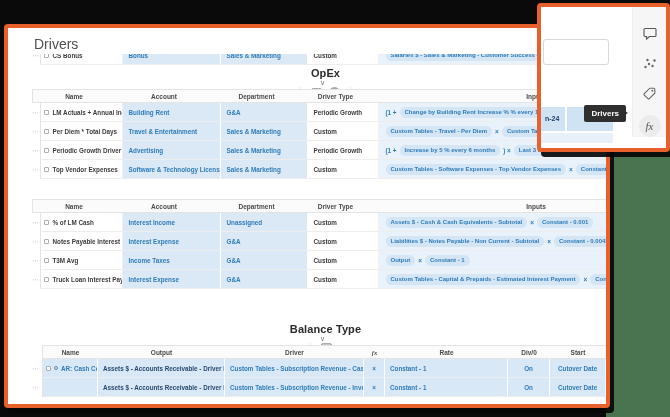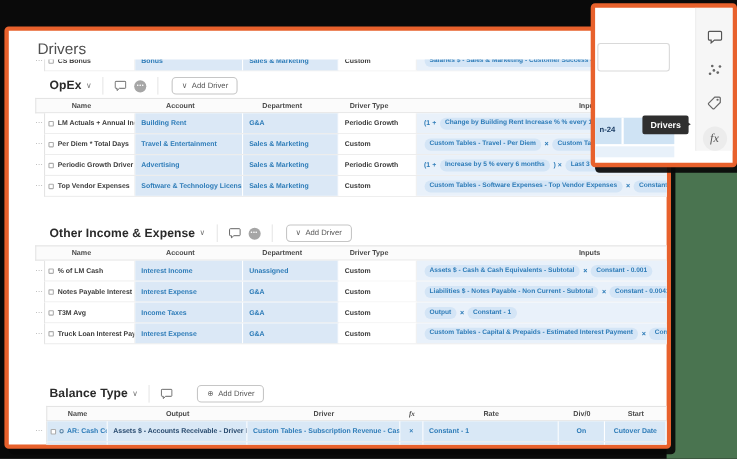--- a/index.html
+++ b/index.html
@@ -10,21 +10,21 @@
   
   .window { position:absolute; left:4px; top:24px; width:606px; height:384px;
             background:#fff; border:4px solid #e8612c; border-radius:4px;
             box-shadow:4px 5px 0 rgba(8,8,8,.92); overflow:hidden; }
   .win-inner { position:relative; width:100%; height:100%; overflow:hidden; padding-left:24px; }
   .page-title { font-size:14px; color:#4f4f4f; padding:8px 0 4px 2px; height:26px; }
 
   
   .sliver { height:11px; overflow:hidden; position:relative; }
   .sliver .rowline { transform:translateY(-8px); }
-  .section-header { display:flex; align-items:center; height:22px; margin-left:13px; margin-top:2px; }
+  .section-header { display:flex; align-items:center; height:22px; margin-left:13px; margin-top:2px;flex-direction:column; }
   .sec-title { font-size:11px; font-weight:bold; color:#2a2a2a; letter-spacing:.1px; }
   .sec-chev { font-size:7px; color:#777; margin-left:4px; margin-right:10px; }
   .icon-group { display:flex; align-items:center; gap:7px; padding:0 10px; height:16px;
                 border-left:1px solid #e7e7e7; border-right:1px solid #e7e7e7; }
   .bubble-icon svg { display:block; }
   .more-circle { width:11px; height:11px; border-radius:50%; background:#a6a6a6; color:#fff;
                  font-size:5px; line-height:11px; text-align:center; letter-spacing:.5px; }
   .add-btn { display:flex; align-items:center; gap:4px; margin-left:12px; height:16px;
              border:1px solid #c6c6c6; border-radius:4px; background:#fff; padding:0 8px;
              font-size:7px; color:#555; font-family:inherit; cursor:pointer; }
@@ -208,36 +208,20 @@
                 <span class="chip">Constant - 1</span>
               </div>
             </div>
           </div>
         </div>
     </div>
 
     <div class="gap20"></div>
 
     <div>
-      <div class="section-header">
-        <span class="sec-title">Other Income &amp; Expense</span>
-        <span class="sec-chev">∨</span>
-        <span class="icon-group">
-          <span class="bubble-icon">
-            <svg width="11" height="10" viewBox="0 0 12 11">
-                <path d="M1.5 1h9a.8.8 0 0 1 .8.8v5.4a.8.8 0 0 1-.8.8H5l-2.4 2.2V8H1.5a.8.8 0 0 1-.8-.8V1.8a.8.8 0 0 1 .8-.8z" fill="none" stroke="#666" stroke-width="1"></path>
-              </svg>
-          </span>
-          <span class="more-circle">•••</span>
-        </span>
-        <button class="add-btn">
-          <span class="add-ic">∨</span>
-          <span>Add Driver</span>
-        </button>
-      </div>
       <div class="rowline">
           <span class="gut"></span>
         <div class="thead grid-std">
             <div class="th">Name</div>
             <div class="th">Account</div>
             <div class="th">Department</div>
             <div class="th">Driver Type</div>
             <div class="th">Inputs</div>
           </div>
       </div>

